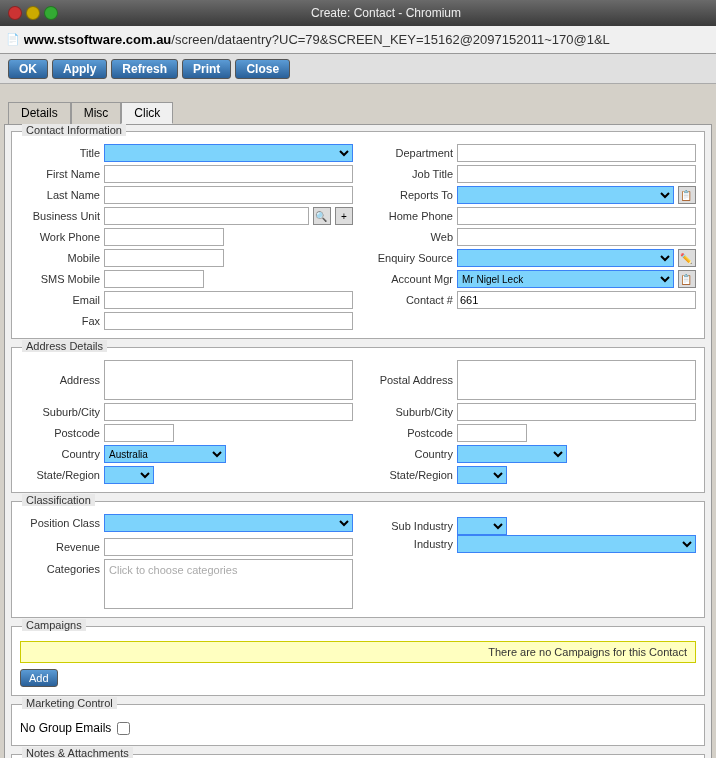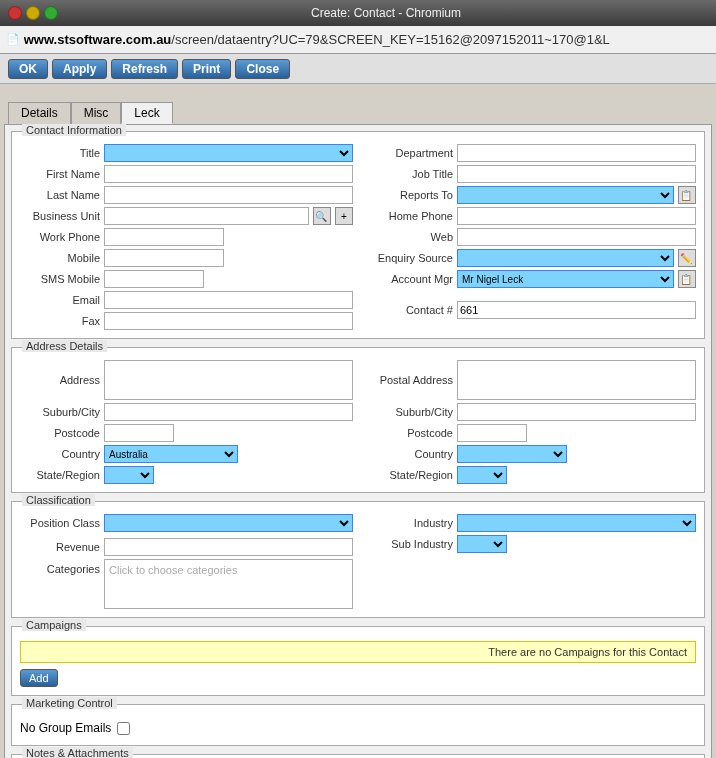--- a/index.html
+++ b/index.html
@@ -253,21 +253,21 @@
   <button class="btn btn-refresh">Refresh</button>
   <button class="btn btn-print">Print</button>
   <button class="btn btn-close">Close</button>
 </div>
 
 <div class="main-content">
 
   <div class="tabs">
     <div class="tab">Details</div>
     <div class="tab">Misc</div>
-    <div class="tab active">Leck</div>
+    <div class="tab active">Click</div>
   </div>
 
   <div class="content-area">
 
     <div class="section">
       <div class="section-title">Contact Information</div>
       <div class="form-grid">
 
         <div>
           <div class="form-row">
@@ -339,21 +339,21 @@
             <select class="form-select"></select>
             <div class="icon-btn">✏️</div>
           </div>
           <div class="form-row" style="margin-top:3px;">
             <span class="form-label form-label-wide">Account Mgr</span>
             <select class="form-select">
               <option>Mr Nigel Leck</option>
             </select>
             <div class="icon-btn">📋</div>
           </div>
-          <div class="form-row" style="margin-top:13px;">
+          <div class="form-row" style="margin-top:3px;">
             <span class="form-label form-label-wide">Contact #</span>
             <input class="form-input" type="text" value="661" style="">
           </div>
         </div>
       </div>
     </div>
 
     <div class="section">
       <div class="section-title">Address Details</div>
       <div style="display:grid; grid-template-columns:1fr 1fr; gap:3px 10px; padding-top:4px;">
@@ -366,21 +366,21 @@
           <div class="form-row" style="margin-top:3px;">
             <span class="form-label">Suburb/City</span>
             <input class="form-input" type="text" style="">
           </div>
           <div class="form-row" style="margin-top:3px;">
             <span class="form-label">Postcode</span>
             <input class="form-input" type="text" style="width: 70px; flex: 0 0 auto;">
           </div>
           <div class="form-row" style="margin-top:3px;">
             <span class="form-label">Country</span>
-            <select class="form-select" style="width:134px; flex:none;">
+            <select class="form-select" style="width:122px; flex:none;">
               <option>Australia</option>
             </select>
           </div>
           <div class="form-row" style="margin-top:3px;">
             <span class="form-label">State/Region</span>
             <select class="form-select" style="width:50px; flex:none;"></select>
           </div>
         </div>
 
         <div>
@@ -420,27 +420,27 @@
           <div class="form-row" style="margin-top:6px;">
             <span class="form-label">Revenue</span>
             <input class="form-input" type="text" style="">
           </div>
           <div class="form-row" style="margin-top:3px; align-items:flex-start;">
             <span class="form-label" style="padding-top:4px;">Categories</span>
             <div class="categories-field">Click to choose categories</div>
           </div>
         </div>
         <div>
+          <div class="form-row" style="margin-top:3px;">
+            <span class="form-label form-label-wide">Sub Industry</span>
+            <select class="form-select" style="width:50px; flex:none;"></select>
+          </div>
           <div class="form-row">
             <span class="form-label form-label-wide">Industry</span>
             <select class="form-select"></select>
-          </div>
-          <div class="form-row" style="margin-top:3px;">
-            <span class="form-label form-label-wide">Sub Industry</span>
-            <select class="form-select" style="width:50px; flex:none;"></select>
           </div>
         </div>
       </div>
     </div>
 
     <div class="section">
       <div class="section-title">Campaigns</div>
       <div style="padding-top:6px;">
         <div class="campaigns-msg">There are no Campaigns for this Contact</div>
         <button class="btn-add">Add</button>

